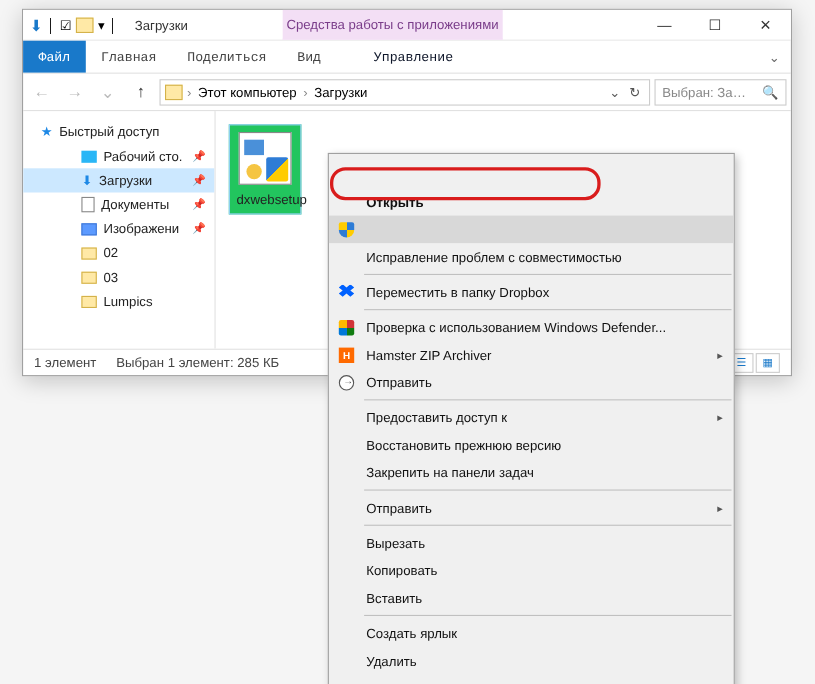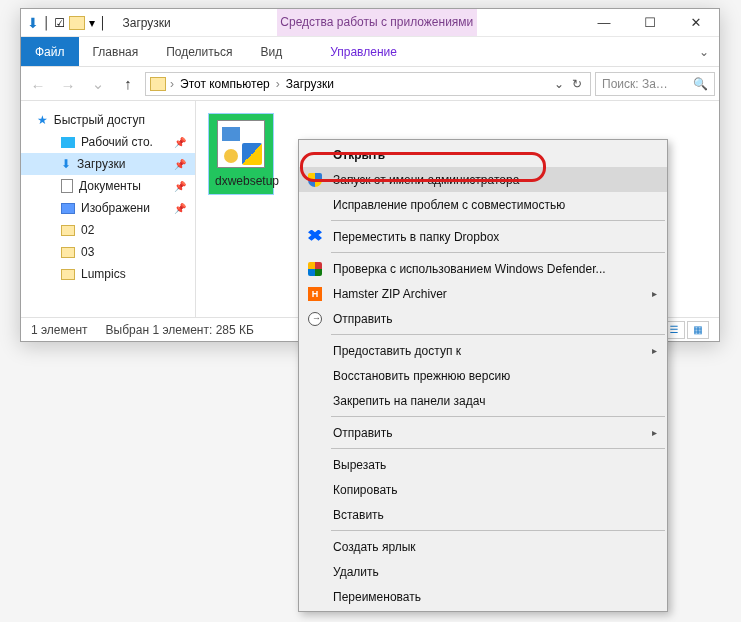--- a/index.html
+++ b/index.html
@@ -10,44 +10,44 @@
   background: #fff; border: 1px solid #a0a0a0;
   box-shadow: 0 4px 20px rgba(0,0,0,.2);
   display: flex; flex-direction: column;
 }
 
 .titlebar { height: 28px; display: flex; align-items: center; background: #fff; border-bottom: 1px solid #e8e8e8; }
 .titlebar .qat { display: flex; align-items: center; gap: 4px; padding: 0 6px; }
 .titlebar .qat .down-arrow { color: #1979ca; font-size: 14px; }
 .titlebar .qat .folder-mini { width: 16px; height: 14px; background: #ffe9a6; border: 1px solid #d4b24a; }
 .titlebar .title { padding: 0 10px; color: #333; }
-.titlebar .context-tab { margin-left: 96px; width: 200px; text-align: center; background: #f3dff5; color: #7a3d8a; height: 100%; display: flex; align-items: center; justify-content: center; border-bottom:1px solid #f3dff5; }
+.titlebar .context-tab { margin-left: 76px; width: 200px; text-align: center; background: #f3dff5; color: #7a3d8a; height: 100%; display: flex; align-items: center; justify-content: center; border-bottom:1px solid #f3dff5; }
 .titlebar .winbtns { margin-left: auto; display: flex; }
 .titlebar .winbtns div { width: 46px; height: 28px; display: flex; align-items: center; justify-content: center; color: #333; font-size: 13px; }
 
 .ribbon { height: 30px; display: flex; align-items: stretch; border-bottom: 1px solid #e1e1e1; }
-.ribbon .tab { padding: 0 14px; display: flex; align-items: center; color: #444; }
+.ribbon .tab { padding: 0 14px; display: flex; align-items: center; color: #444; font-family: Liberation Mono, monospace; }
 .ribbon .tab.file { background: #1979ca; color: #fff; }
-.ribbon .tab.contextual { color: #6d28d9; margin-left: 20px; }
+.ribbon .tab.contextual { color: #0f172a; margin-left: 20px; }
 .ribbon .expand { margin-left: auto; width: 30px; display:flex; align-items:center; justify-content:center; color:#666;}
 
 .addrbar { height: 34px; display: flex; align-items: center; padding: 0 4px; gap: 4px; border-bottom: 1px solid #e1e1e1; }
 .addrbar .nav { width: 26px; height: 26px; display:flex; align-items:center; justify-content:center; color:#bbb; font-size:15px; }
 .addrbar .nav.enabled { color:#333; }
 .addrbar .breadcrumb { flex: 1; height: 24px; border: 1px solid #ccc; display:flex; align-items:center; padding: 0 4px; gap:2px; }
 .addrbar .breadcrumb .folder-mini { width:16px; height:14px; background:#ffe9a6; border:1px solid #d4b24a; }
 .addrbar .breadcrumb span { padding: 0 2px; }
 .addrbar .breadcrumb .chev { color:#888; }
 .addrbar .bc-end { margin-left:auto; display:flex; align-items:center; gap:4px; color:#555; }
 .addrbar .search { width: 120px; height: 24px; border:1px solid #ccc; display:flex; align-items:center; padding:0 6px; color:#888; gap:4px;}
 
 .body { flex:1; display:flex; overflow:hidden; }
 .sidebar { width: 175px; border-right:1px solid #e1e1e1; padding: 8px 0; overflow:hidden; }
 .sidebar .item { height:22px; display:flex; align-items:center; padding-left:16px; gap:6px; color:#222; }
-.sidebar .item.sub { padding-left: 40px; }
+.sidebar .item.sub { padding-left: 53px; }
 .sidebar .item.selected { background:#cce8ff; }
 .sidebar .item .pin { margin-left:auto; margin-right:8px; color:#999; font-size:10px; }
 .sidebar .icon-star { color:#1e88e5; }
 .sidebar .icon-blue { width:14px; height:11px; background:#29b6f6; }
 .sidebar .icon-dl { color:#1e88e5; }
 .sidebar .icon-doc { width:12px; height:14px; border:1px solid #888; background:#fff; }
 .sidebar .icon-img { width:14px; height:11px; background:#5c9aff; border:1px solid #4179d6; }
 .sidebar .icon-folder { width:14px; height:11px; background:#ffe9a6; border:1px solid #d4b24a; }
 
 .content { flex:1; padding: 12px; position:relative; }
@@ -67,21 +67,21 @@
 .context-menu {
   position:absolute; left:298px; top:139px; width:370px;
   background:#f0f0f0; border:1px solid #a0a0a0; box-shadow: 3px 3px 8px rgba(0,0,0,.25);
   padding: 2px 0;
 }
 .context-menu .cm-item { height:25px; display:flex; align-items:center; padding: 0 30px 0 34px; position:relative; color:#111; font-size:12.5px;}
 .context-menu .cm-item.highlighted { background:#d8d8d8; }
 .context-menu .cm-item .cm-icon { position:absolute; left:8px; width:16px; height:16px; display:flex; align-items:center; justify-content:center; }
 .context-menu .cm-item .submenu-arrow { position:absolute; right:10px; color:#555; font-size:10px;}
 .context-menu .sep { height:1px; background:#c0c0c0; margin: 3px 2px 3px 32px; }
-.context-menu .cm-item.bold { font-weight:600; }
+.context-menu .cm-item.bold { font-weight:600;margin-top:29px; }
 
 .highlight-ring {
   position:absolute; left:300px; top:152px; width:246px; height:30px;
   border: 3px solid #d91c1c; border-radius: 14px; pointer-events:none; z-index:5;
 }
 
 .shield { width:14px; height:14px; background: conic-gradient(#2e7cd6 0 90deg, #ffcc00 90deg 180deg, #2e7cd6 180deg 270deg, #ffcc00 270deg 360deg); border-radius: 2px 2px 50% 50%; }
 .dropbox { width:14px; height:14px; background:#0061ff; clip-path: polygon(25% 0,50% 20%,75% 0,100% 20%,75% 40%,100% 60%,75% 80%,50% 60%,25% 80%,0 60%,25% 40%,0 20%); }
 .defender { width:14px; height:14px; background: conic-gradient(#d13438 0 90deg,#107c10 90deg 180deg,#0078d7 180deg 270deg,#ffb900 270deg 360deg); border-radius:2px;}
 .hamster { width:14px; height:14px; background:#ff6a00; color:#fff; font-size:9px; font-weight:bold; display:flex; align-items:center; justify-content:center;}
@@ -130,21 +130,21 @@
       <span class="chev">›</span>
       <span>Этот компьютер</span>
       <span class="chev">›</span>
       <span>Загрузки</span>
       <span class="bc-end">
         <span>⌄</span>
         <span>↻</span>
       </span>
     </div>
     <div class="search">
-      <span>Поиск: За…</span>
+      <span>Выбран: За…</span>
       <span style="margin-left:auto">🔍</span>
     </div>
   </div>
 
   <div class="body">
     <div class="sidebar">
       <div class="item">
         <span class="icon-star">★</span>
         <span>Быстрый доступ</span>
       </div>
@@ -203,21 +203,20 @@
 </div>
 
 <div class="context-menu">
   <div class="cm-item bold">
     <span>Открыть</span>
   </div>
   <div class="cm-item highlighted">
     <span class="cm-icon">
         <span class="shield"></span>
       </span>
-    <span>Запуск от имени администратора</span>
   </div>
   <div class="cm-item">
     <span>Исправление проблем с совместимостью</span>
   </div>
   <div class="sep"></div>
   <div class="cm-item">
     <span class="cm-icon">
         <span class="dropbox"></span>
       </span>
     <span>Переместить в папку Dropbox</span>

